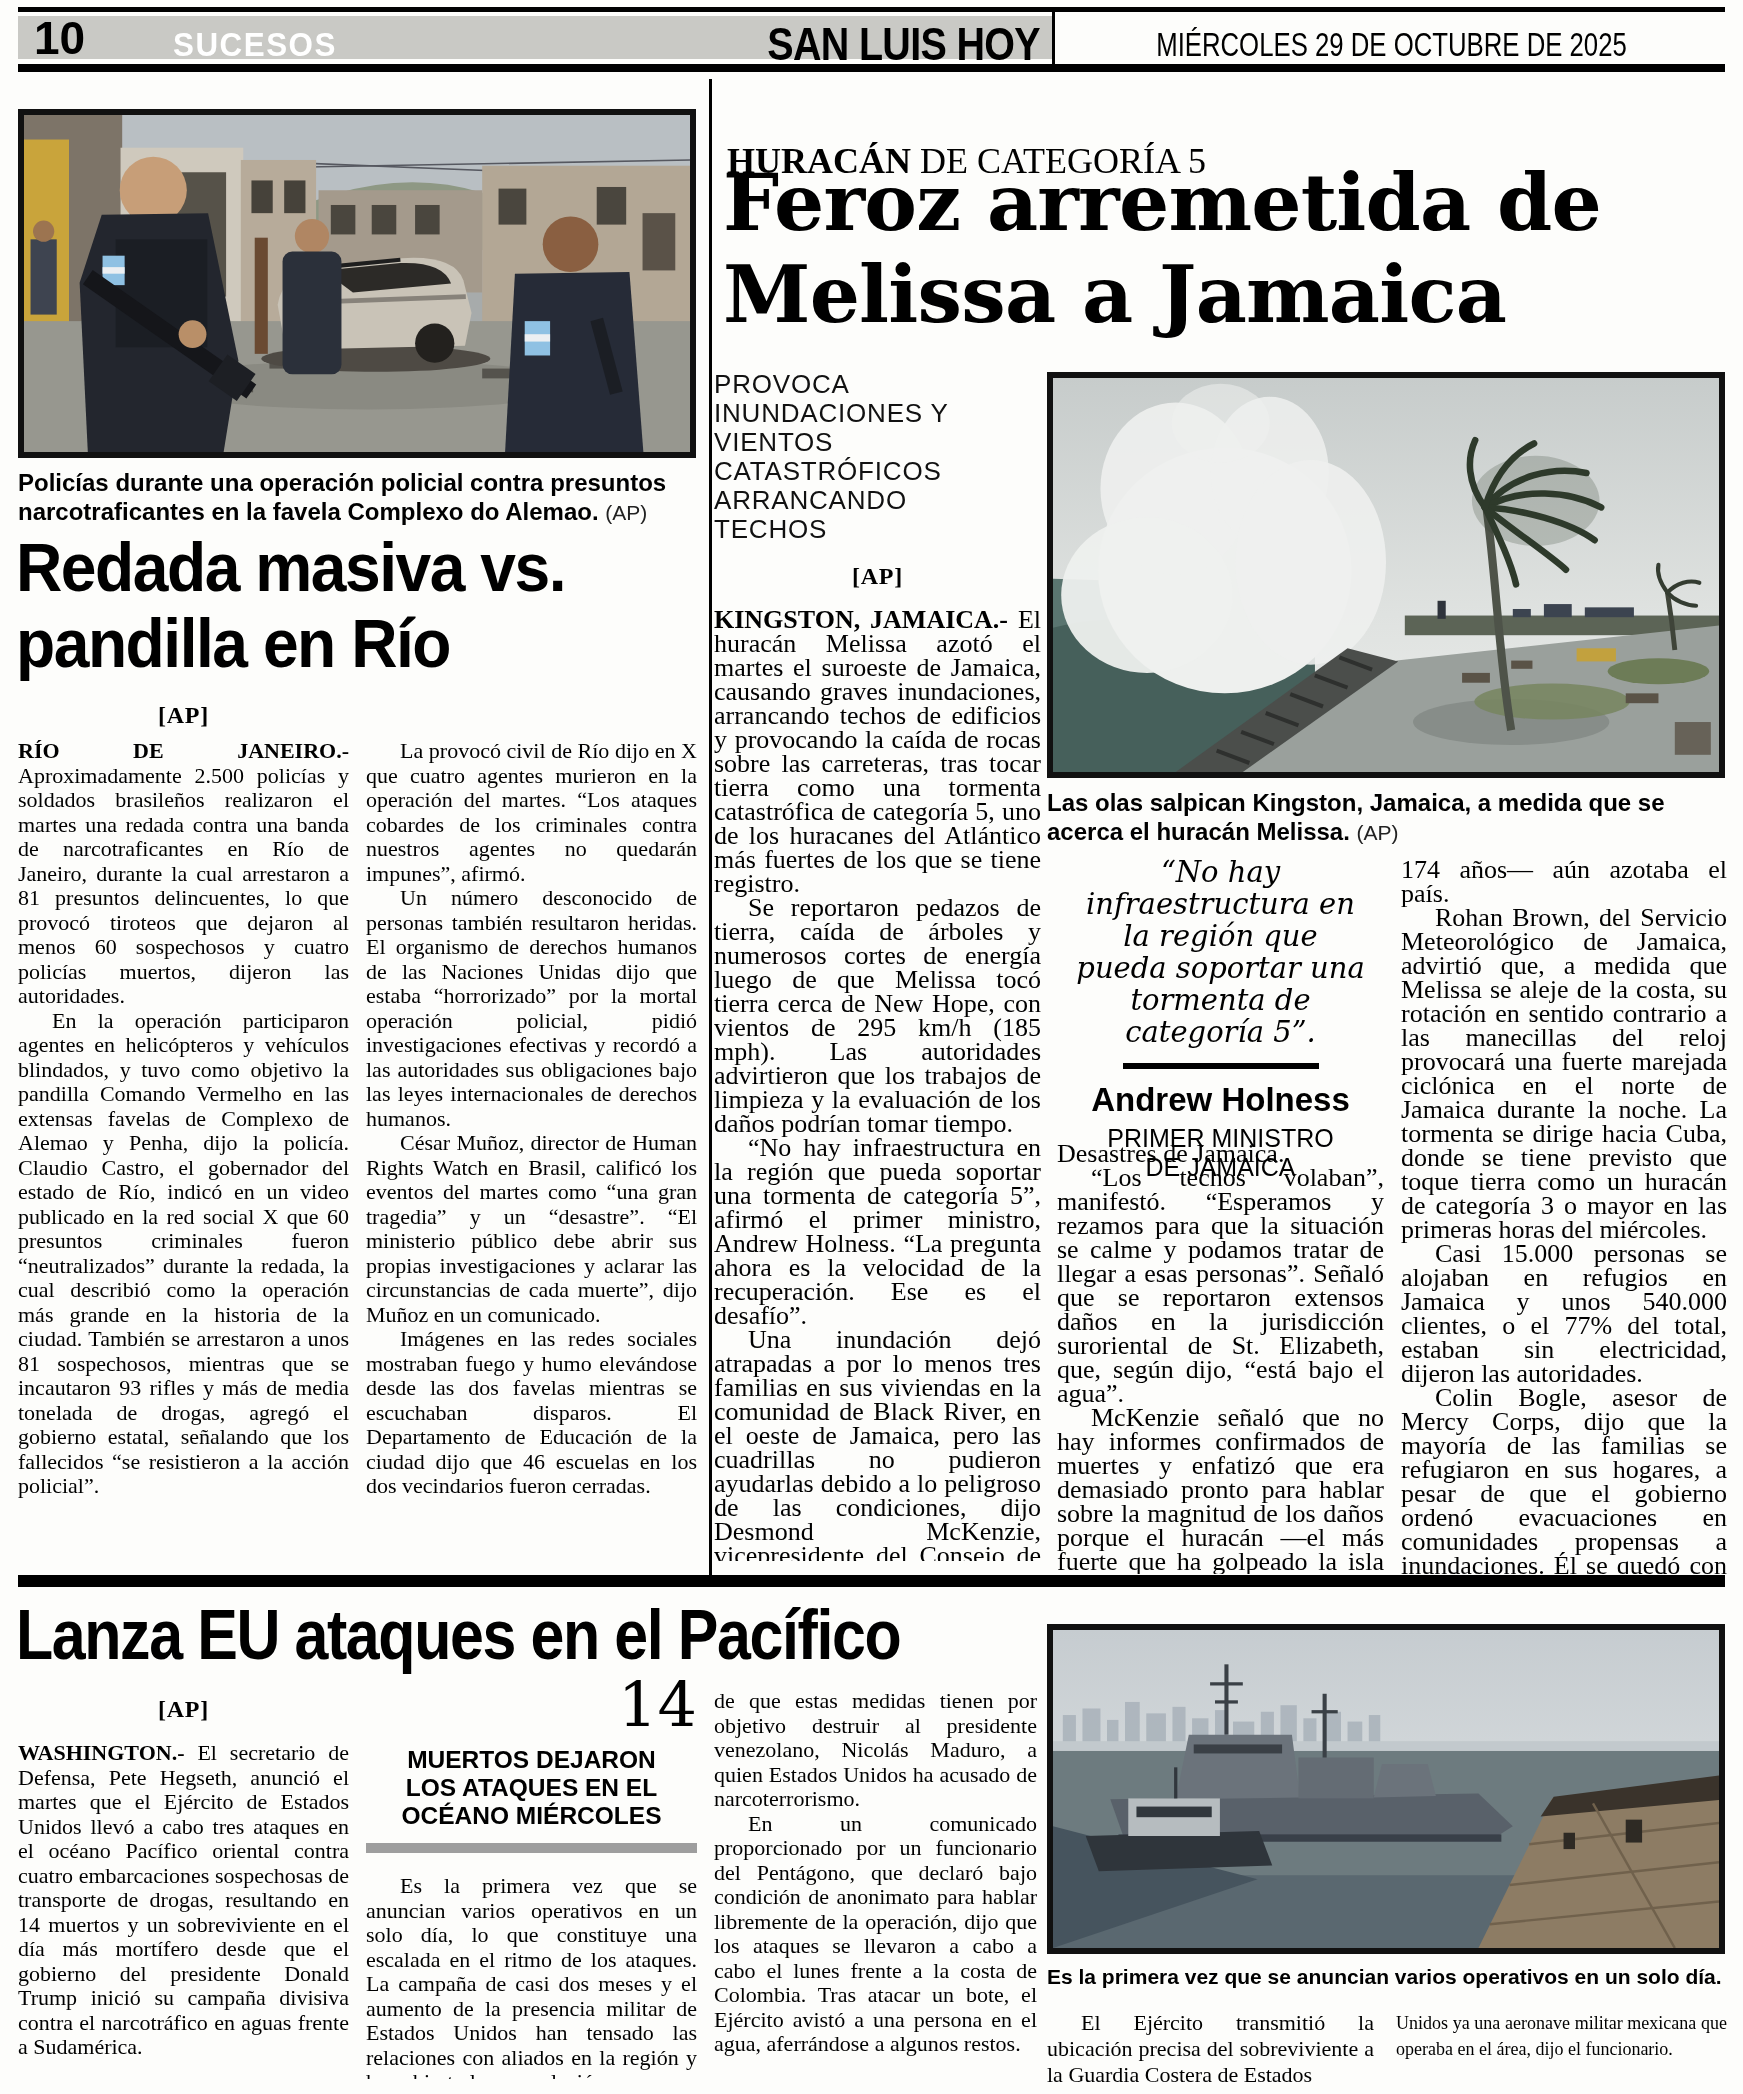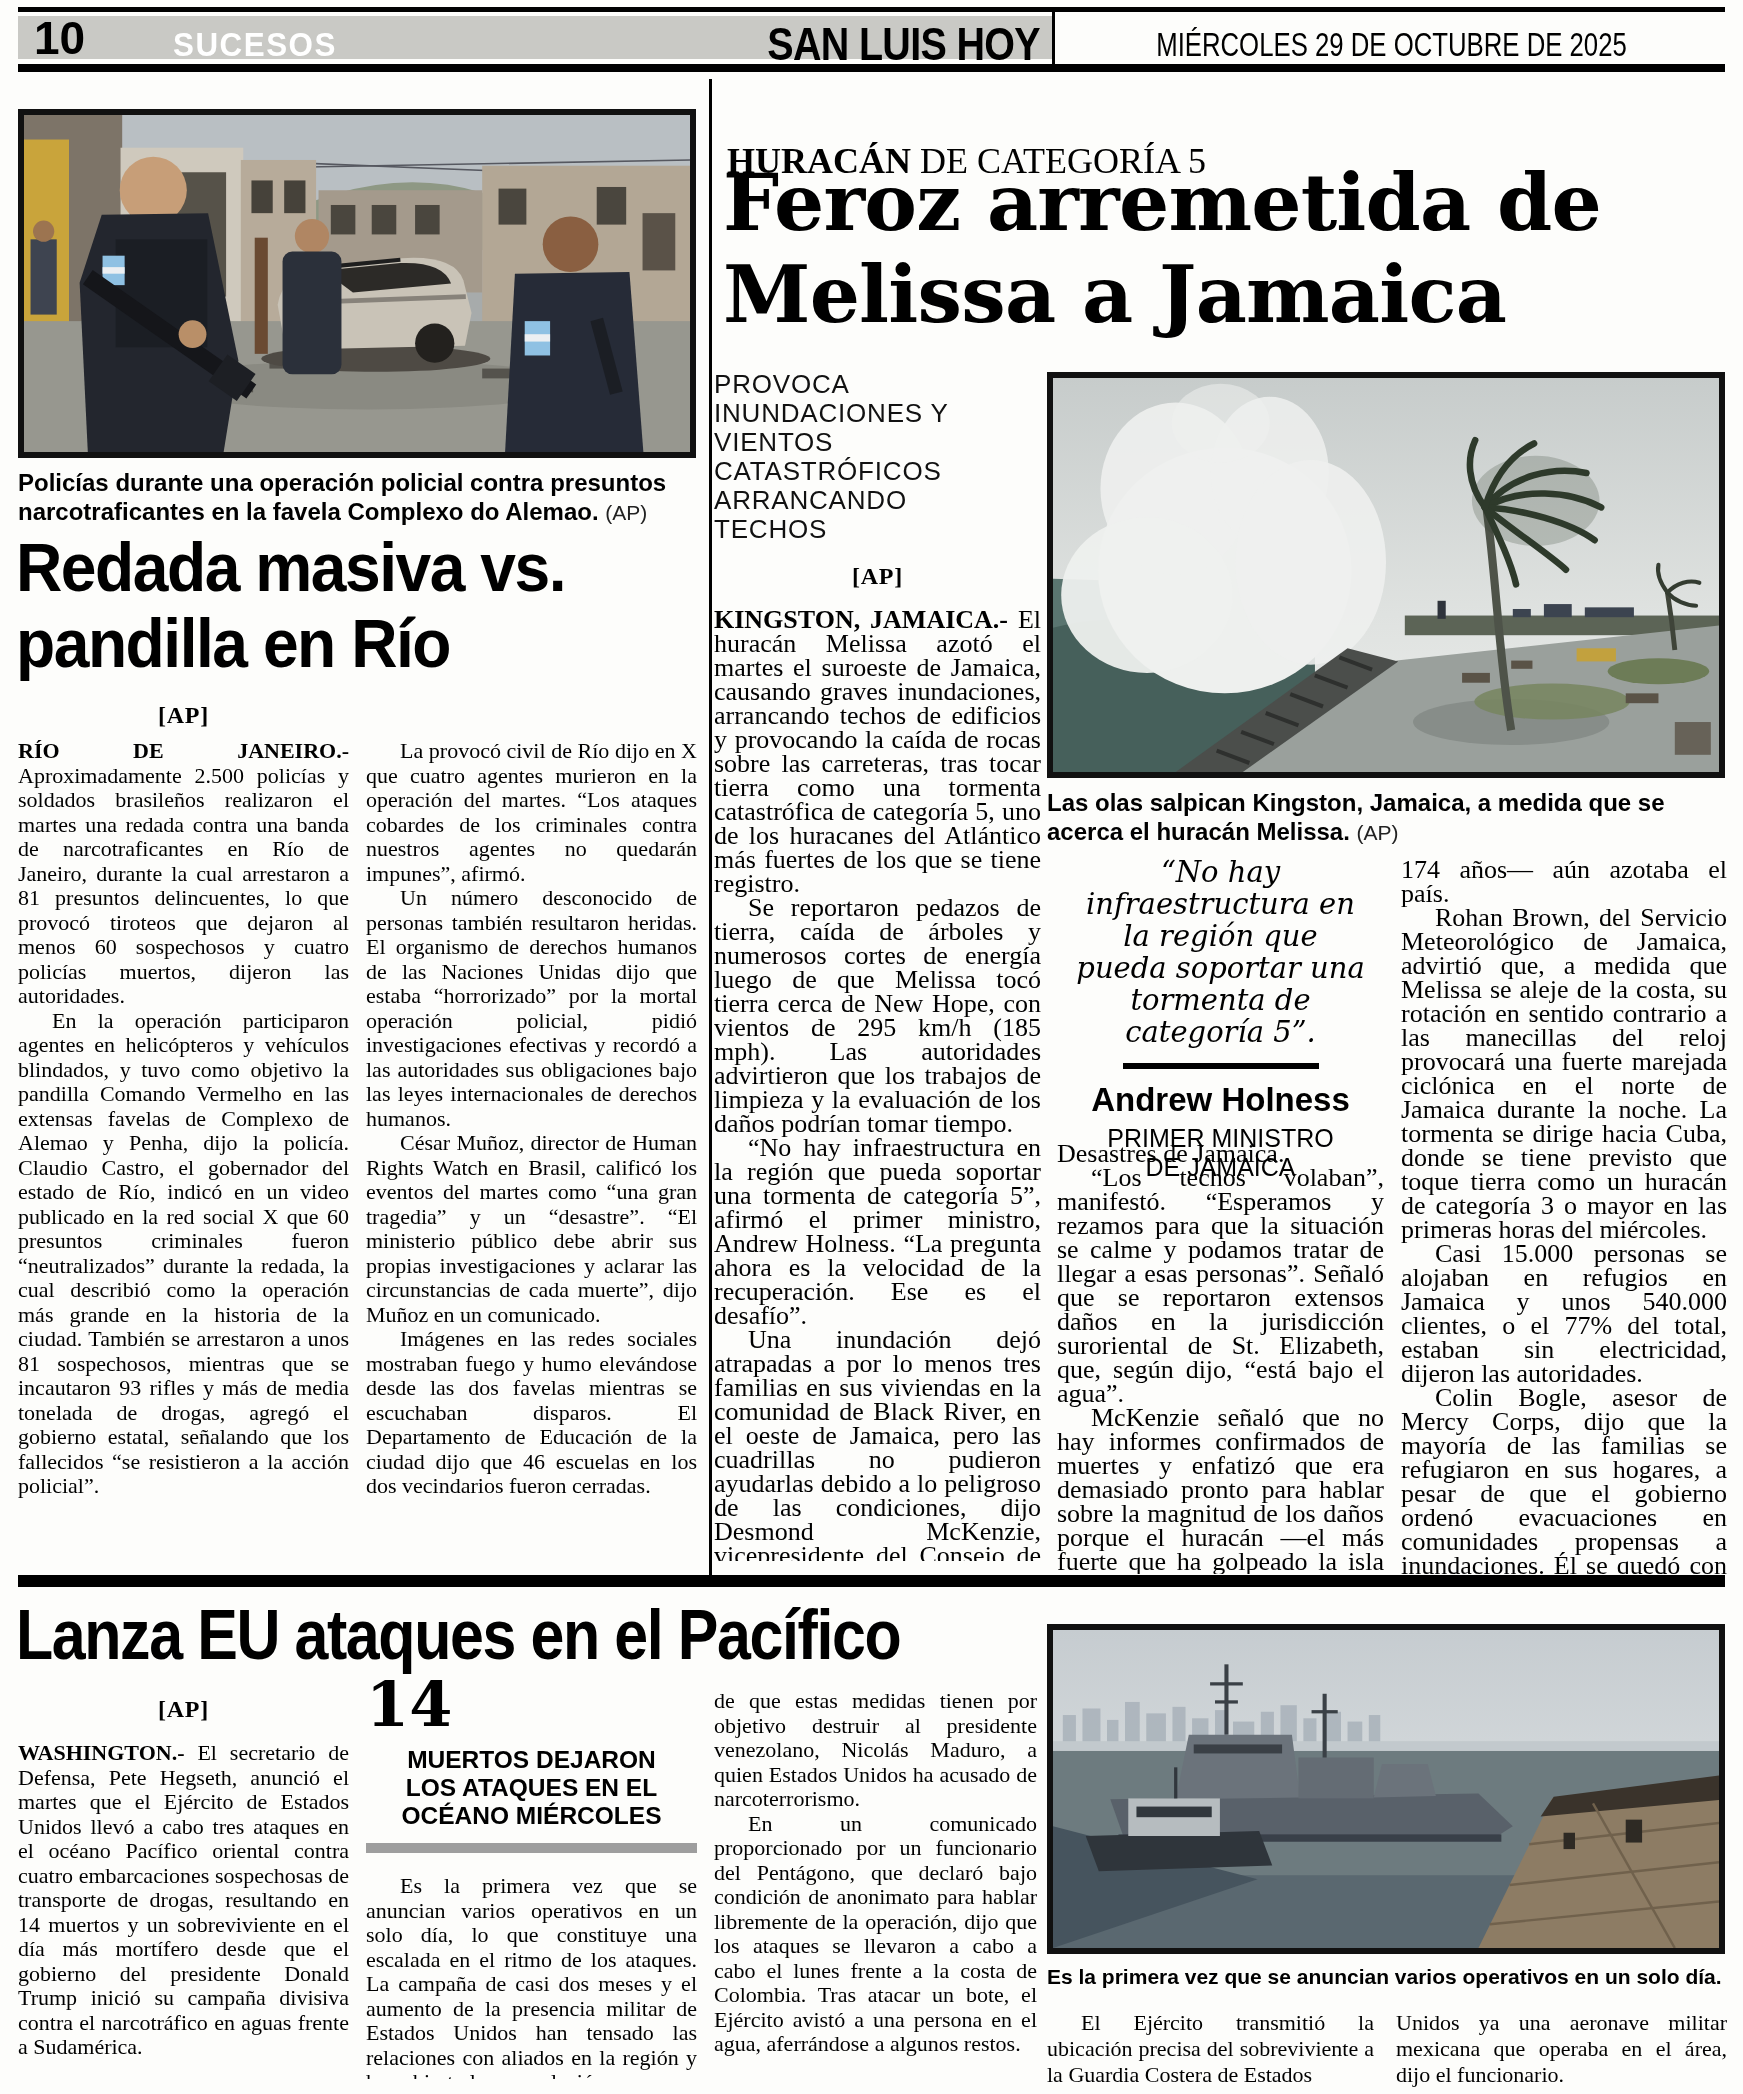--- a/index.html
+++ b/index.html
@@ -28,21 +28,21 @@
   .bodycol{text-align:justify;overflow:hidden;hyphens:auto;}
   .rio{font-size:22px;line-height:24.5px;}
   .hur{font-size:26px;line-height:24px;}
   .pac{font-size:22px;line-height:24.5px;}
   .bodycol p{margin:0;text-indent:34px;}
   .bodycol p.first{text-indent:0;}
   .dl{font-weight:700;}
   .pullquote{font-family:"DejaVu Serif",serif;font-style:italic;font-size:29px;line-height:32px;text-align:center;}
   .qauthor{font-family:"Liberation Sans",sans-serif;font-weight:700;font-size:33px;text-align:center;}
   .qrole{font-family:"Liberation Sans",sans-serif;font-weight:400;font-size:25px;line-height:29.5px;text-align:center;}
-  .bignum{font-family:"DejaVu Serif",serif;font-weight:700;font-size:62px;line-height:62px;text-align:left;}
+  .bignum{font-family:"DejaVu Serif",serif;font-weight:400;font-size:62px;line-height:62px;text-align:right;}
   .numlabel{font-family:"Liberation Sans",sans-serif;font-weight:700;font-size:24.5px;line-height:28px;text-align:center;}
   .graybar{background:#9e9e9e;}
 </style>
 </head>
 <body>
 
 <div id="page">
 
   <div class="abs rule" style="left:18px;top:6.5px;width:1707px;height:5.7px;"></div>
   <div class="abs grayband" style="left:18px;top:15.5px;width:1034px;height:43px;"></div>
@@ -332,18 +332,18 @@
         </g>
         <rect x="700" y="232" width="20" height="28" fill="#2e2a24"></rect>
         <rect x="624" y="248" width="14" height="20" fill="#2e2a24"></rect>
       </g>
     </svg>
   </div>
   <div class="abs capsmall" style="left:1047px;top:1964px;width:681px;">Es la primera vez que se anuncian varios operativos en un solo día.</div>
   <div class="abs bodycol pac" style="left:1047px;top:2010px;width:327px;height:82px;font-size:22px;line-height:26px;">
     <p>El Ejército transmitió la ubicación precisa del sobreviviente a la Guardia Costera de Estados</p>
   </div>
-  <div class="abs bodycol pac" style="left:1396px;top:2010px;width:331px;height:82px;font-size:22px;line-height:26px;">
+  <div class="abs bodycol pac" style="left:1396px;top:2010px;width:331px;height:82px;font-size:18px;line-height:26px;">
     <p class="first">Unidos ya una aeronave militar mexicana que operaba en el área, dijo el funcionario.</p>
   </div>
 
 </div>
 
 
 </body></html>

